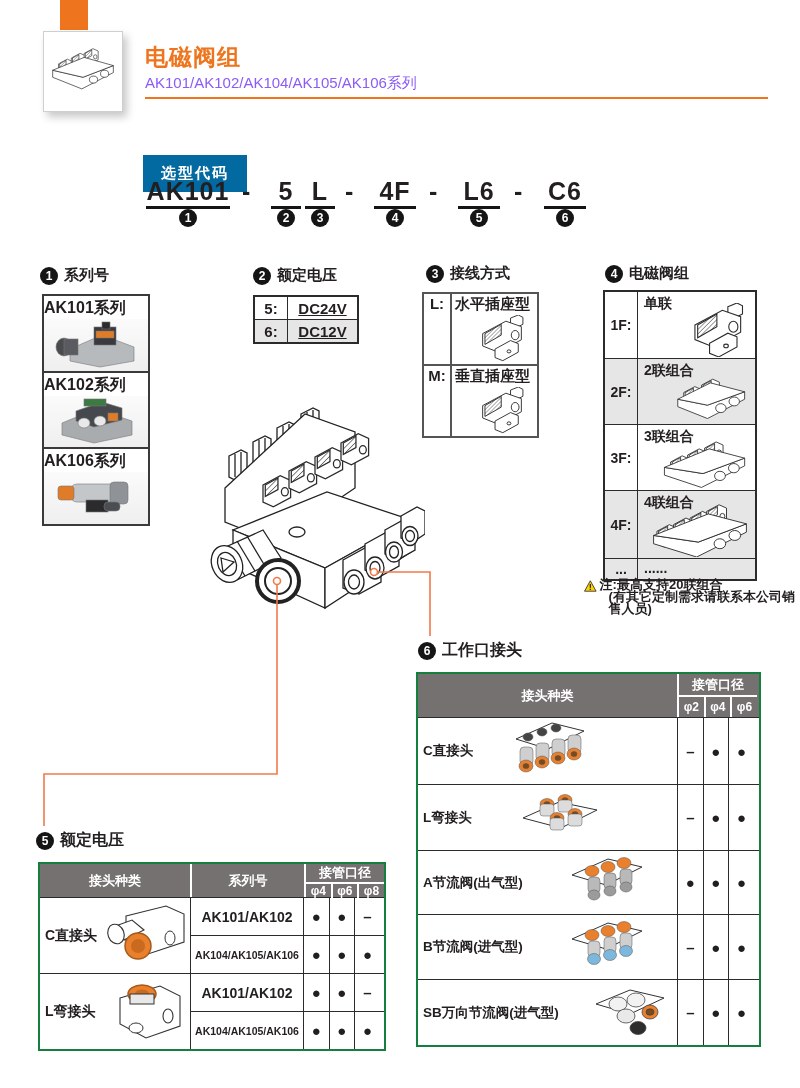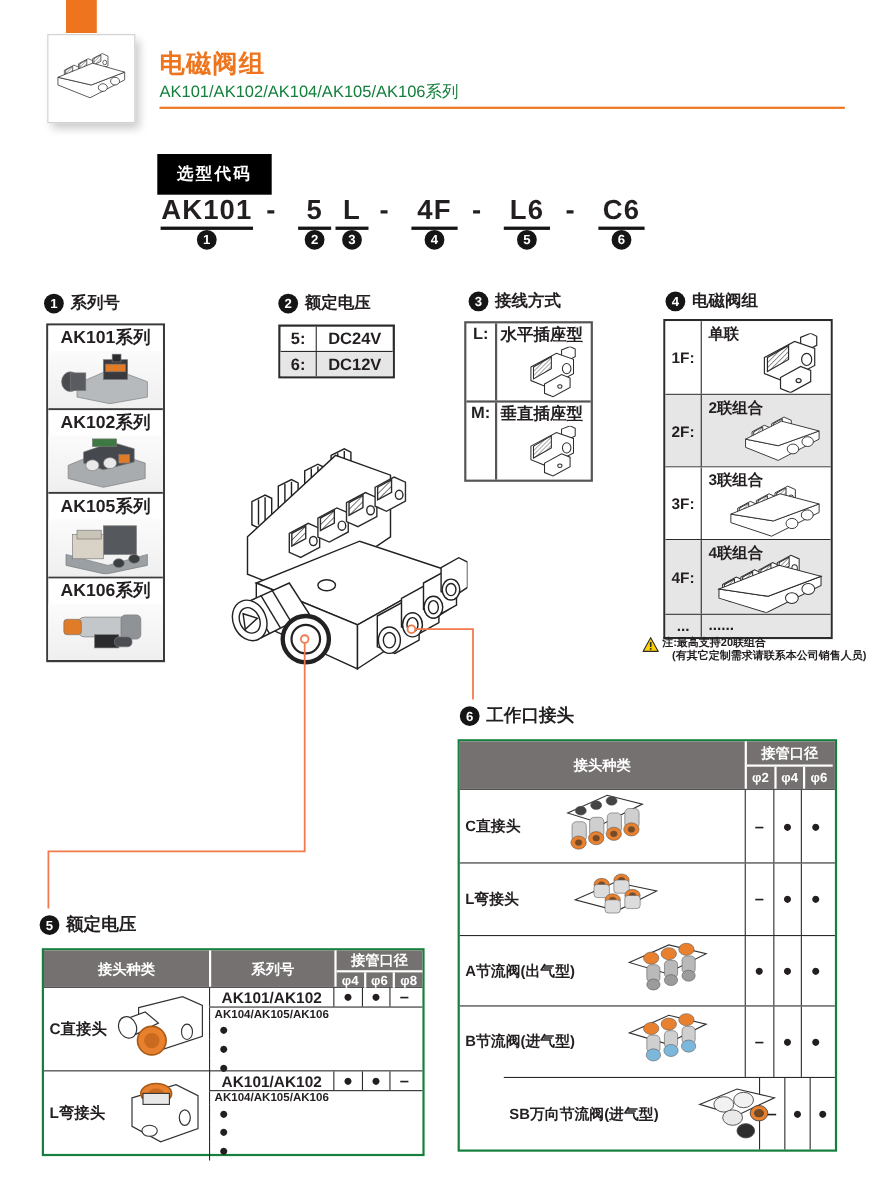--- a/index.html
+++ b/index.html
@@ -5,53 +5,53 @@
   html,body{margin:0;padding:0;background:#fff;}
   body{width:800px;height:1088px;position:relative;overflow:hidden;
        font-family:"Liberation Sans","DejaVu Sans",sans-serif;color:#231f20;}
   .abs{position:absolute;}
 
   
   .top-tab{left:60px;top:0;width:28px;height:30px;background:#ee751d;}
   .thumb-box{left:43px;top:31px;width:78px;height:79px;background:#fff;border:1px solid #cfcfcf;
              box-shadow:4px 5px 8px rgba(0,0,0,.22);display:flex;align-items:center;justify-content:center;}
   .page-title{left:145px;top:42px;font-size:23px;font-weight:bold;color:#ee751d;letter-spacing:1px;}
-  .page-subtitle{left:145px;top:74px;font-size:15px;color:#15803d;}
+  .page-subtitle{left:145px;top:74px;font-size:15px;color:#8b5cf6;}
   .title-rule{left:145px;top:97px;width:623px;height:2px;background:#ee751d;}
 
   
-  .sel-badge{left:143px;top:140px;width:104px;height:37px;background:#000000;color:#fff;
+  .sel-badge{left:143px;top:155px;width:104px;height:37px;background:#0369a1;color:#fff;
              font-size:15px;font-weight:bold;display:flex;align-items:center;justify-content:center;letter-spacing:2px;}
   .code-seg{position:absolute;top:178px;text-align:center;}
   .code-text{display:block;font-size:25px;font-weight:bold;letter-spacing:1px;
              border-bottom:3px solid #151515;padding-bottom:1px;line-height:27px;}
   .code-tick{width:2px;height:5px;background:#151515;margin:0 auto;}
   .step-badge{width:18px;height:18px;border-radius:50%;background:#151515;color:#fff;font-size:12px;
               font-weight:bold;display:flex;align-items:center;justify-content:center;margin:0 auto;}
   .code-dash{position:absolute;top:178px;font-size:25px;font-weight:bold;line-height:27px;}
 
   
   .sec-head{display:flex;align-items:center;gap:6px;}
   .sec-title{font-size:15px;font-weight:bold;}
   .sec-title.big{font-size:16px;}
 
   
   .series-box{left:42px;top:294px;width:104px;border:2px solid #3a3a3a;display:flex;flex-direction:column;}
   .series-cell{height:74.6px;border-bottom:2px solid #3a3a3a;display:flex;flex-direction:column;background:#fff;}
   .series-cell:last-child{border-bottom:none;}
-  .series-label{font-size:16px;font-weight:bold;text-align:center;line-height:23px;height:23px;}
+  .series-label{font-size:16px;font-weight:bold;line-height:23px;height:23px;}
   .series-img{flex:1;display:flex;align-items:center;justify-content:center;background:linear-gradient(180deg,#fbfbfb,#efefef);}
 
   
   .volt-table{left:253px;top:295px;border:2px solid #2b2b2b;}
   .volt-row{display:flex;height:22px;}
   .volt-row+.volt-row{border-top:1px solid #2b2b2b;background:#e7e6e6;}
   .volt-c1{width:32px;border-right:1px solid #2b2b2b;display:flex;align-items:center;justify-content:center;
            font-size:15px;font-weight:bold;}
-  .volt-c2{width:69px;display:flex;align-items:center;justify-content:center;font-size:15px;font-weight:bold;}
+  .volt-c2{width:69px;display:flex;align-items:center;justify-content:center;font-size:15px;font-weight:bold;text-decoration:underline;}
 
   
   .wire-table{left:422px;top:292px;width:113px;border:2px solid #555;}
   .wire-row{display:flex;height:70px;}
   .wire-row+.wire-row{border-top:2px solid #555;}
   .wire-c1{width:26px;border-right:2px solid #555;font-size:15px;font-weight:bold;text-align:center;padding-top:1px;}
   .wire-c2{flex:1;position:relative;}
   .wire-label{font-size:15px;font-weight:bold;padding:1px 0 0 3px;}
   .wire-img{position:absolute;right:2px;bottom:1px;}
 
@@ -61,21 +61,21 @@
   .pos-row:last-child{border-bottom:none;}
   .pos-row.alt{background:#e7e6e6;}
   .pos-c1{width:32px;border-right:1px solid #2b2b2b;display:flex;align-items:center;justify-content:center;
           font-size:14px;font-weight:bold;}
   .pos-c2{flex:1;position:relative;}
   .pos-label{font-size:14px;font-weight:bold;padding:3px 0 0 6px;}
   .pos-img{position:absolute;right:1px;bottom:1px;}
 
   
   .note{left:584px;top:579px;display:flex;gap:3px;}
-  .note-texts{font-size:10px;font-weight:bold;line-height:12px;}
+  .note-texts{font-size:13px;font-weight:bold;line-height:12px;}
   .note-l2{margin-left:9px;}
 
   
   .ptable{border:2px solid #15803d;}
   .phead{display:flex;background:#767171;color:#fff;}
   .ph-cell{display:flex;align-items:center;justify-content:center;font-weight:bold;font-size:13px;
            border-left:2px solid #fff;}
   .ph-cell:first-child{border-left:none;}
   .ph-dia{display:flex;flex-direction:column;border-left:2px solid #fff;}
   .ph-dia-label{flex:1;display:flex;align-items:center;justify-content:center;font-weight:bold;font-size:13px;}
@@ -90,21 +90,21 @@
   .t5 .phead{height:33px;}
   .t5-kindh{width:150px;}
   .t5-seriesh{width:112px;}
   .t5 .ph-dia{width:78px;}
   .t5 .ph-size{width:24.6px;}
   .t5-group{display:flex;border-top:1px solid #2b2b2b;height:75px;}
   .t5-kind{width:150px;display:flex;align-items:center;position:relative;}
   .t5-kind-label{font-size:14px;font-weight:bold;padding-left:5px;white-space:nowrap;}
   .t5-rows{flex:1;display:flex;flex-direction:column;}
   .t5-row{flex:1;display:flex;}
-  .t5-row+.t5-row{border-top:1px solid #2b2b2b;flex-direction:column;}
+  .t5-row+.t5-row{border-top:1px solid #2b2b2b;}
   .t5-series{width:112px;border-left:1px solid #2b2b2b;display:flex;align-items:center;justify-content:center;font-weight:bold;}
   .t5-series.b1{font-size:14px;}
   .t5-series.b2{font-size:10.5px;}
   .t5-dot{width:24.6px;}
 
   
   .t6{left:416px;top:672px;width:341px;}
   .t6 .phead{height:43px;}
   .t6-kindh{width:259px;}
   .t6 .ph-dia{width:78px;}
@@ -229,35 +229,20 @@
         <polygon points="26,14 52,5 72,11 72,23 44,30 26,24" fill="#45484c"></polygon>
         <rect x="34" y="2" width="22" height="7" fill="#3d7a43"></rect>
         <ellipse cx="34" cy="26" rx="6" ry="5" fill="#e9e9e9"></ellipse>
             <ellipse cx="50" cy="24" rx="6" ry="5" fill="#e9e9e9"></ellipse>
         <rect x="58" y="16" width="10" height="8" fill="#e07b28"></rect>
       </g>
         </svg>
     </div>
   </div>
   <div class="series-cell">
-    <div class="series-label">AK105系列</div>
-    <div class="series-img">
-      <svg width="92" height="48" viewBox="0 0 92 48">
-          <g stroke="#777" stroke-width=".6">
-        <polygon points="10,30 48,40 84,30 84,40 46,48 10,40" fill="#9aa0a4"></polygon>
-        <rect x="44" y="4" width="30" height="26" fill="#55595d"></rect>
-        <rect x="16" y="12" width="28" height="22" fill="#d8d3c6"></rect>
-            <rect x="20" y="8" width="22" height="8" fill="#c9c4b8"></rect>
-        <ellipse cx="58" cy="38" rx="5" ry="4" fill="#3c3f42"></ellipse>
-            <ellipse cx="72" cy="34" rx="5" ry="4" fill="#3c3f42"></ellipse>
-      </g>
-        </svg>
-    </div>
-  </div>
-  <div class="series-cell">
     <div class="series-label">AK106系列</div>
     <div class="series-img">
       <svg width="92" height="48" viewBox="0 0 92 48">
           <g stroke="#777" stroke-width=".6">
         <rect x="20" y="10" width="50" height="18" rx="7" fill="#c3c7ca"></rect>
         <rect x="60" y="8" width="18" height="22" rx="4" fill="#8f9398"></rect>
         <rect x="8" y="12" width="16" height="14" rx="3" fill="#e07b28"></rect>
         <rect x="36" y="26" width="22" height="12" fill="#2b2b2e"></rect>
             <rect x="54" y="28" width="16" height="9" rx="4" fill="#4a4d51"></rect>
       </g>
@@ -629,21 +614,21 @@
     <div class="cell t6-dot">
         <span class="mark">–</span>
       </div>
     <div class="cell t6-dot">
         <span class="mark">●</span>
       </div>
     <div class="cell t6-dot">
         <span class="mark">●</span>
       </div>
   </div>
-  <div class="t6-row" style="height:65px;margin-left:40px;">
+  <div class="t6-row" style="height:65px;">
     <div class="t6-kind">
         <span class="t6-kind-label">SB万向节流阀(进气型)</span>
       <svg class="t6-img" style="left:170px;top:2px;" width="86" height="60" viewBox="0 0 86 60">
         <polygon points="8,22 42,8 76,16 42,32" fill="#fff" stroke="#333"></polygon>
         <g stroke="#444" stroke-width=".8">
         <ellipse cx="30" cy="22" rx="9" ry="7" fill="#f2f2f2"></ellipse>
             <ellipse cx="48" cy="18" rx="9" ry="7" fill="#f2f2f2"></ellipse>
         <ellipse cx="38" cy="34" rx="9" ry="7" fill="#e9e9e9"></ellipse>
         <ellipse cx="62" cy="30" rx="8" ry="7" fill="#e8802e"></ellipse>
             <ellipse cx="62" cy="30" rx="4" ry="3.2" fill="#7a4a1e"></ellipse>

